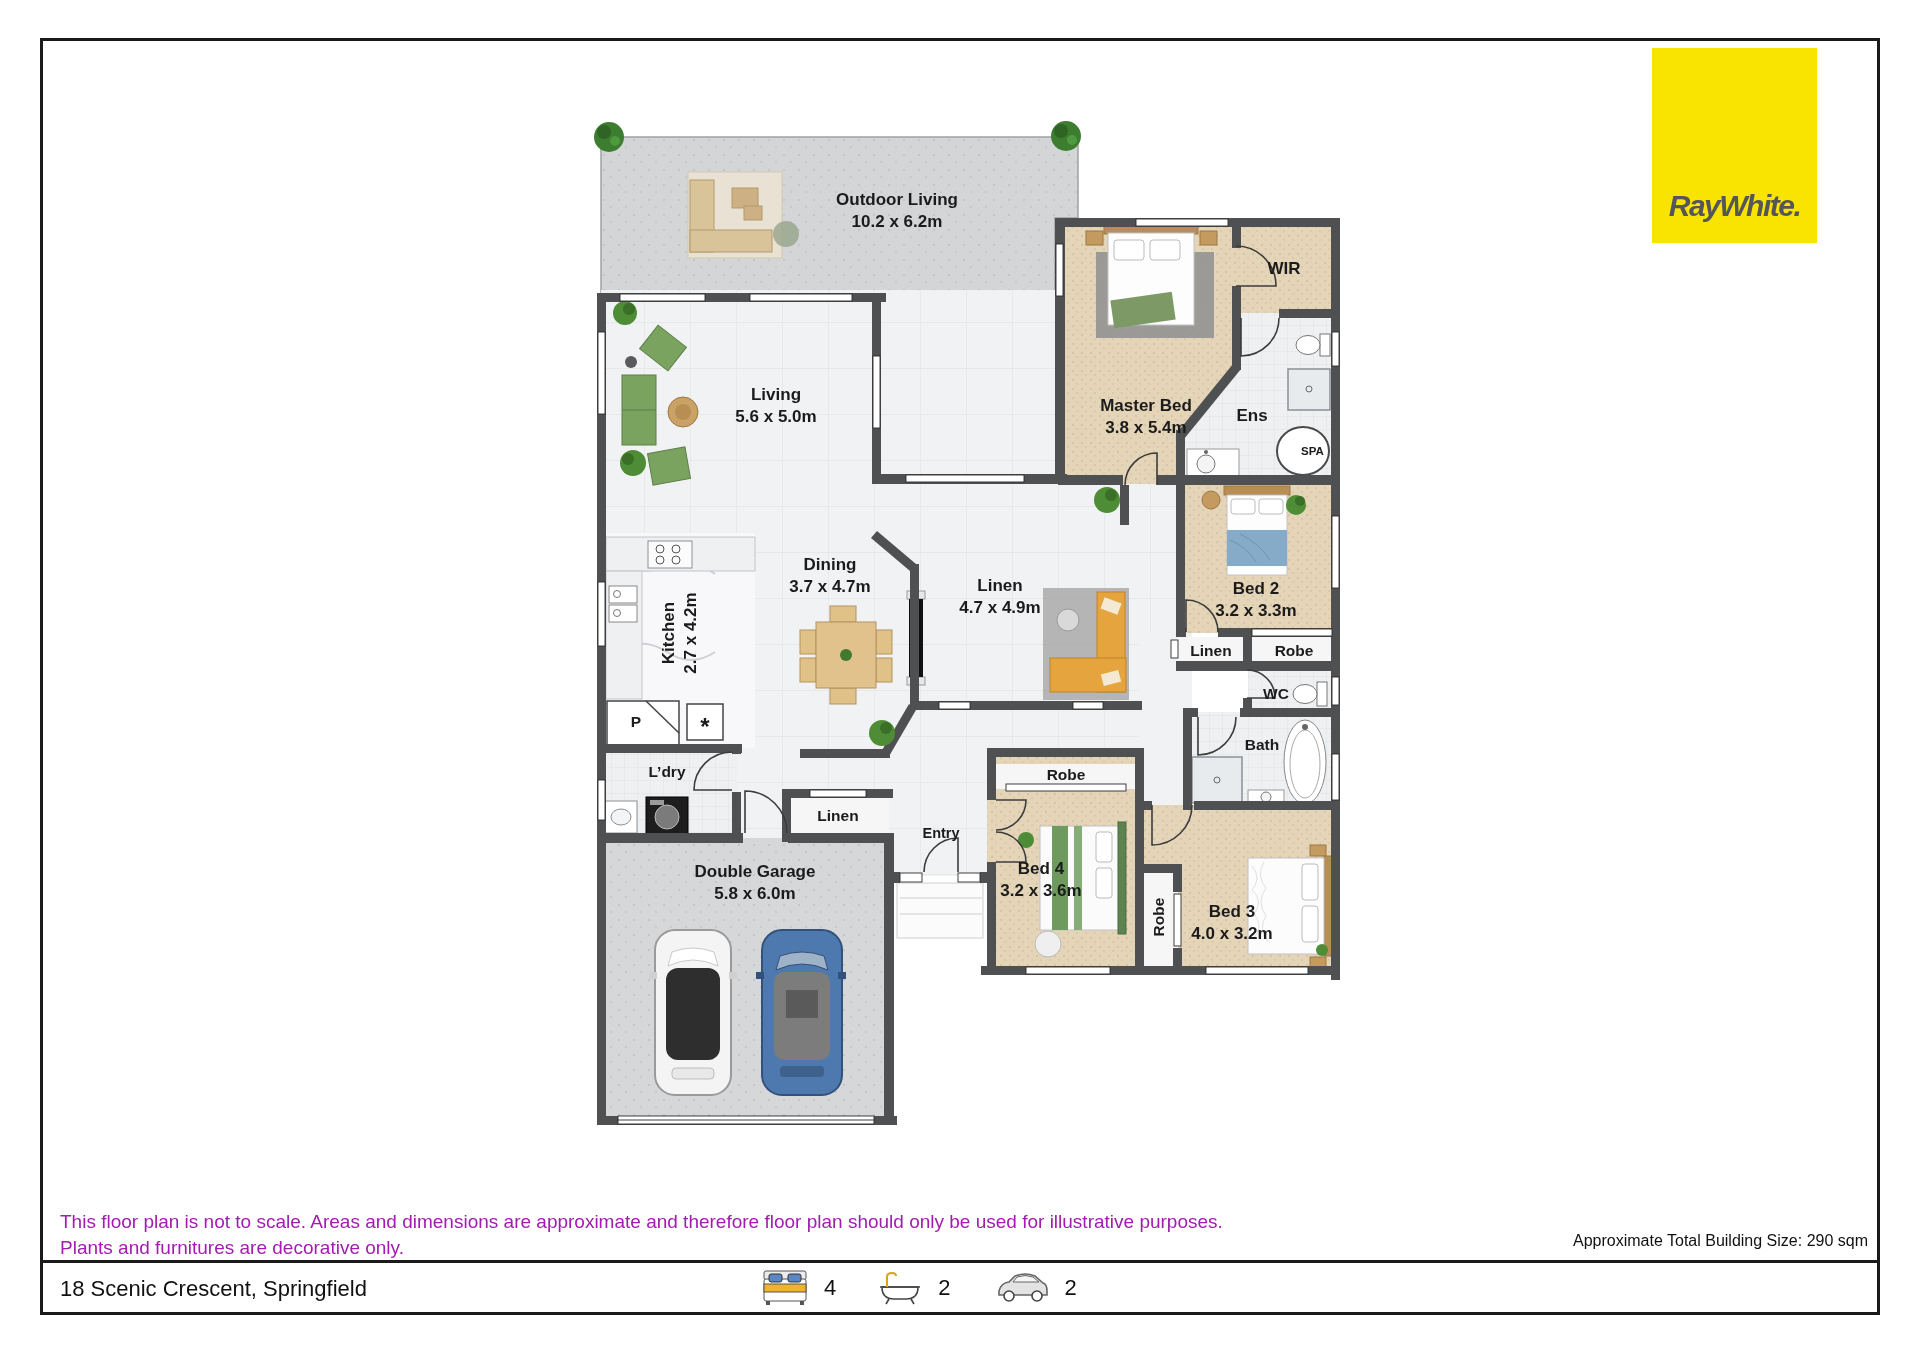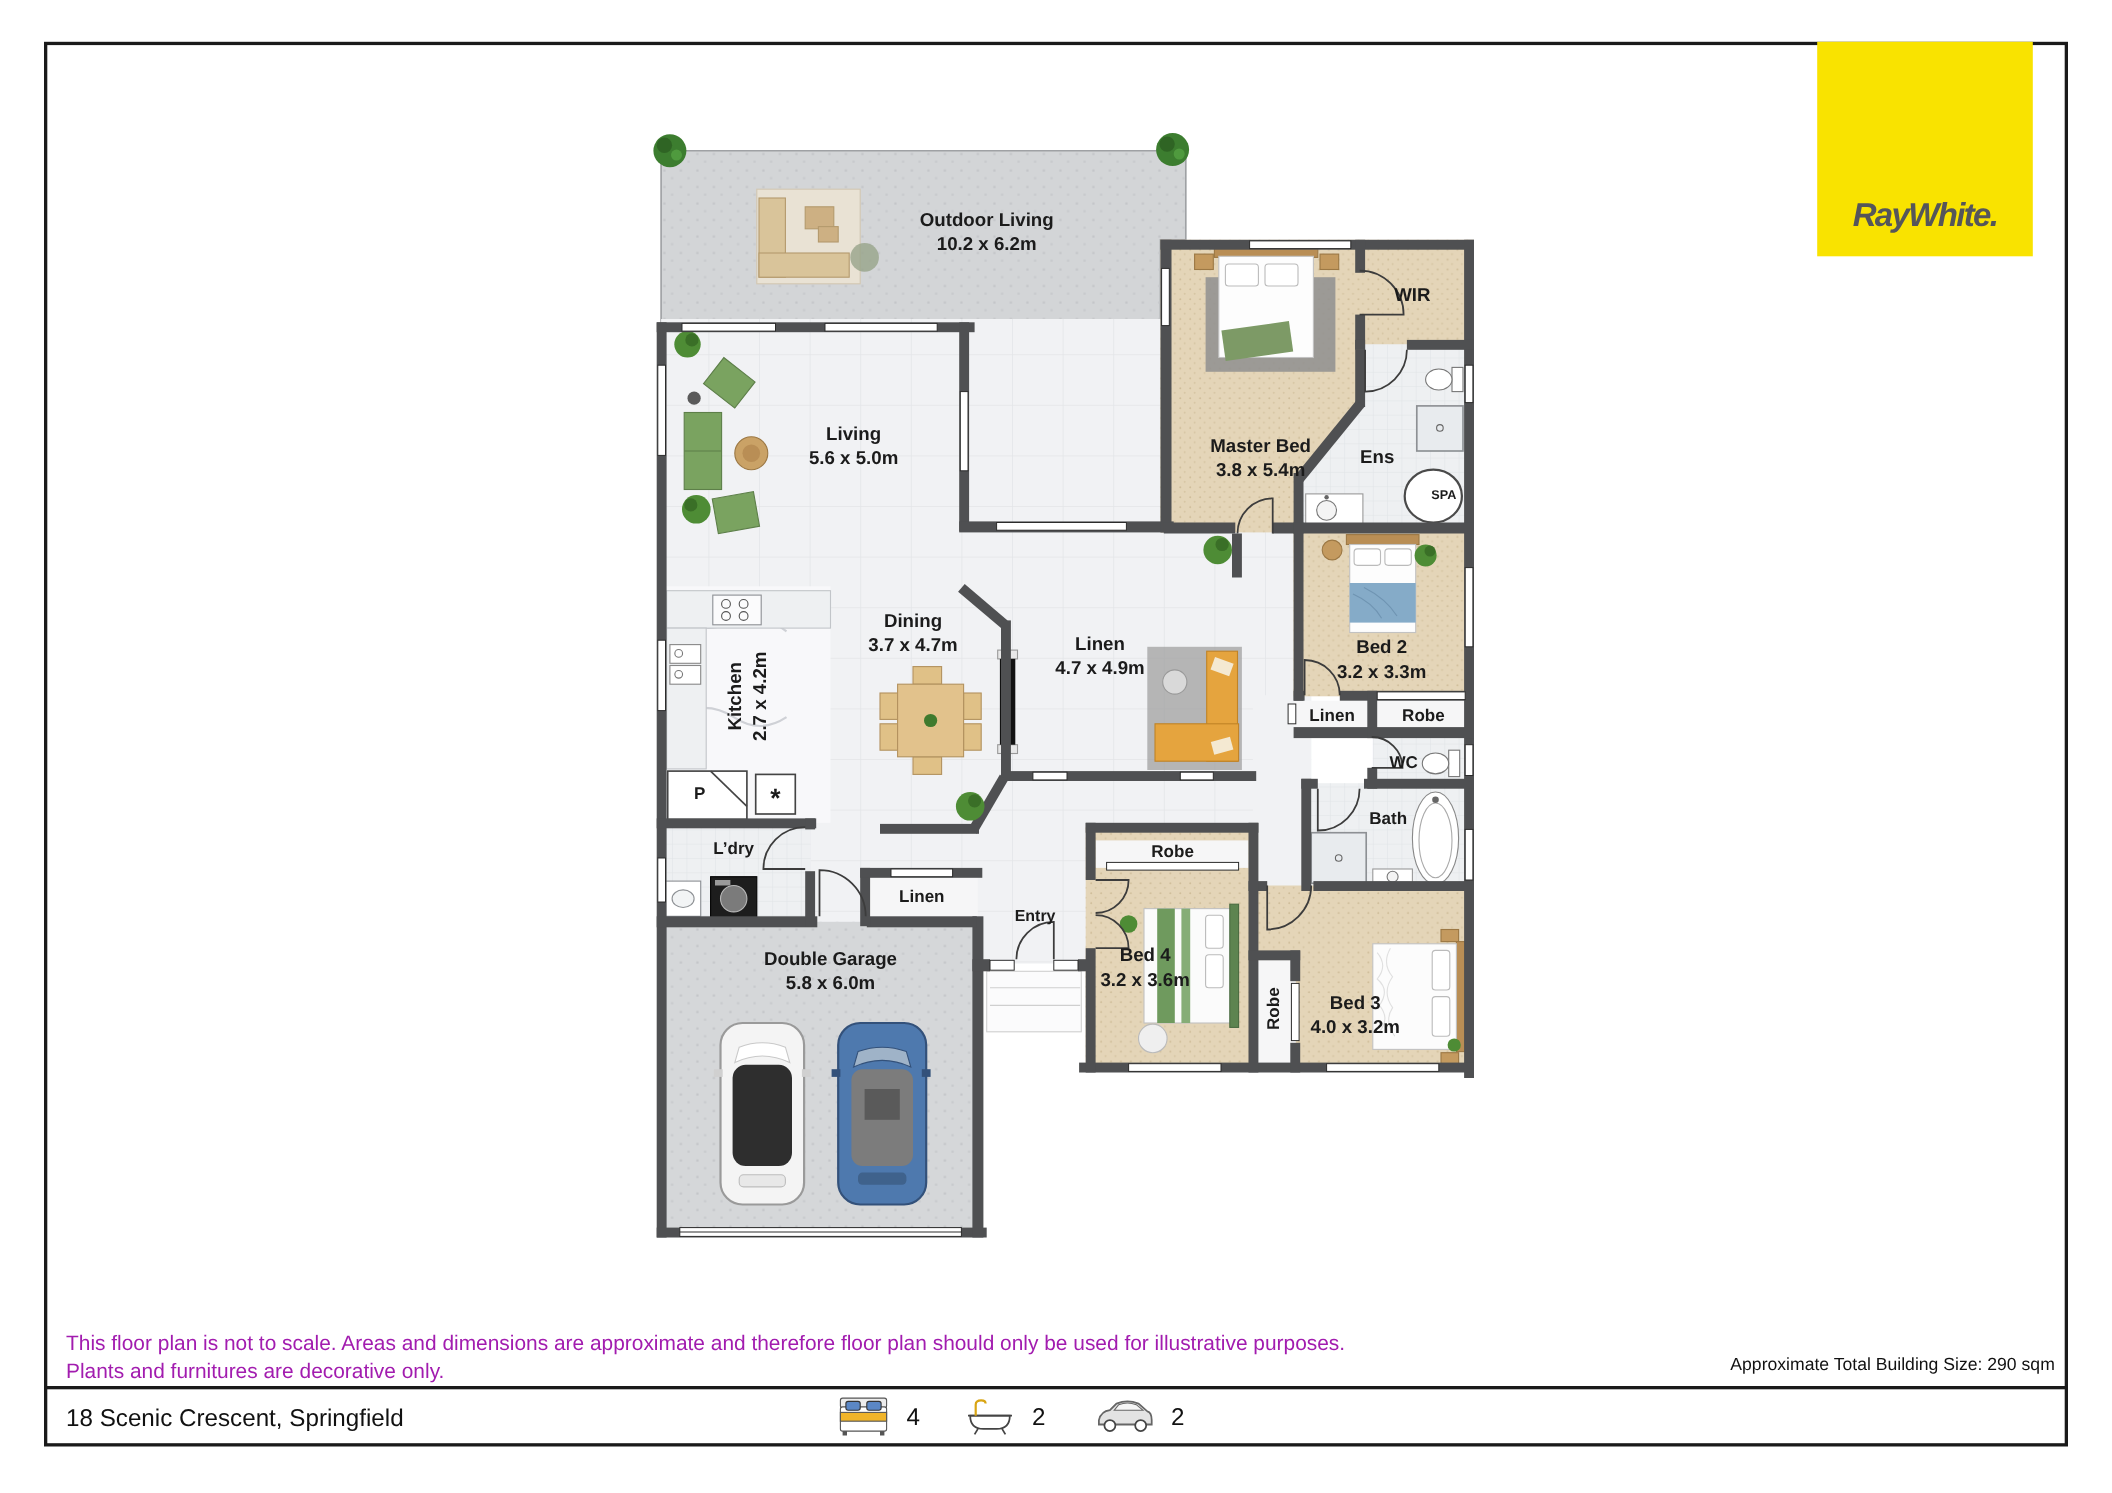--- a/index.html
+++ b/index.html
@@ -1,20 +1,20 @@
 <!DOCTYPE html>
 <html><head>
 <meta charset="utf-8">
 <style>
   html,body{margin:0;padding:0;background:#fff;width:1920px;height:1357px;position:relative;
     font-family:"Liberation Sans",sans-serif;-webkit-font-smoothing:antialiased;}
   .page{position:absolute;left:0;top:0;width:1920px;height:1357px;overflow:hidden;}
   .frame{position:absolute;left:40px;top:38px;width:1840px;height:1277px;border:3px solid #1a1a1a;box-sizing:border-box;}
   .divider{position:absolute;left:40px;top:1260px;width:1840px;height:3px;background:#1a1a1a;}
-  .logo{position:absolute;left:1652px;top:38px;width:196px;height:195px;background:#F9E300;
+  .logo{position:absolute;left:1652px;top:48px;width:165px;height:195px;background:#F9E300;
     display:flex;align-items:flex-end;justify-content:center;}
   .logo span{font-weight:bold;font-style:italic;font-size:30px;letter-spacing:-1.5px;color:#55565A;padding-bottom:20px;}
   .plan{position:absolute;left:0;top:0;}
   .rlabel{position:absolute;transform:translate(-50%,-50%);text-align:center;font-weight:bold;color:#1b1b1b;
     font-size:17px;line-height:22px;white-space:nowrap;}
   .rlabel.sm{font-size:15.5px;line-height:18px;}
   .rlabel.xs{font-size:14.5px;line-height:16px;}
   .rlabel.spa{font-size:11.5px;line-height:12px;padding-left:19px;}
   .rlabel.star{font-size:24px;}
   .rlabel.rot{transform:translate(-50%,-50%) rotate(-90deg);}

